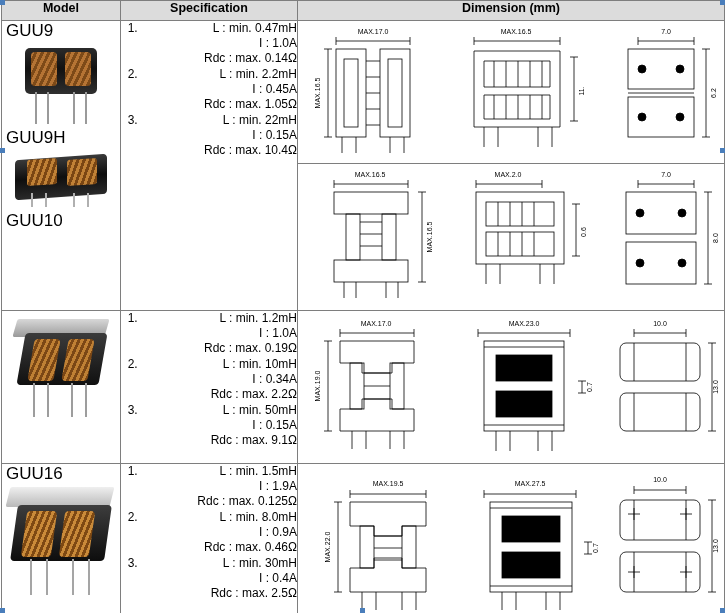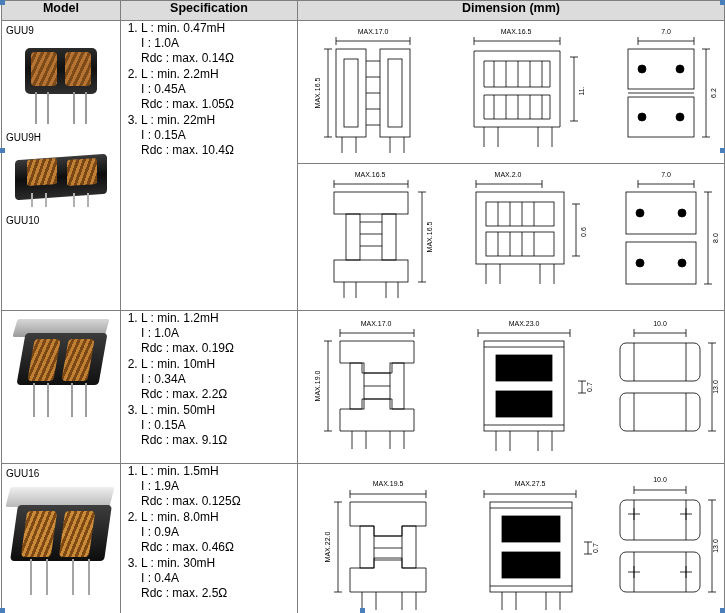--- a/index.html
+++ b/index.html
@@ -32,21 +32,21 @@
     height:19px;
     vertical-align:middle;
   }
   col.c-model{width:119px;}
   col.c-spec{width:177px;}
   col.c-dim{width:427px;}
 
   
   .model-cell{position:relative;padding:0;}
   .model-label{
-    font-size:10px;
+    font-size:17px;
     padding:3px 0 0 4px;
     line-height:14px;
   }
   .model-label.bold{font-weight:normal;}
   .model-label.plain{font-weight:normal;}
 
   
   .photo{position:relative;margin:4px auto 0 auto;overflow:hidden;}
 
   
@@ -123,21 +123,21 @@
   .ph-guu16 .coil.l{left:22px;}
   .ph-guu16 .coil.r{left:60px;}
   .ph-guu16 .pin{position:absolute;top:74px;width:2px;height:36px;background:#a5a5a5;}
 
   
   .spec-cell{padding:6px 4px 6px 6px;}
   ol.spec{
     margin:0;padding:0 0 0 20px;
     font-size:12px;line-height:15px;
   }
-  ol.spec > li{margin:0 0 1px 0;padding:0;}
+  ol.spec > li{margin:0 0 1px 0;padding:0;text-align:right;}
   ol.spec > li > div{white-space:pre;}
 
   
   .dim-cell{padding:0;}
   .dim-wrap{display:block;}
   svg{display:block;}
 
   .corner{
     position:absolute;width:5px;height:5px;background:#4a7ebb;
   }

